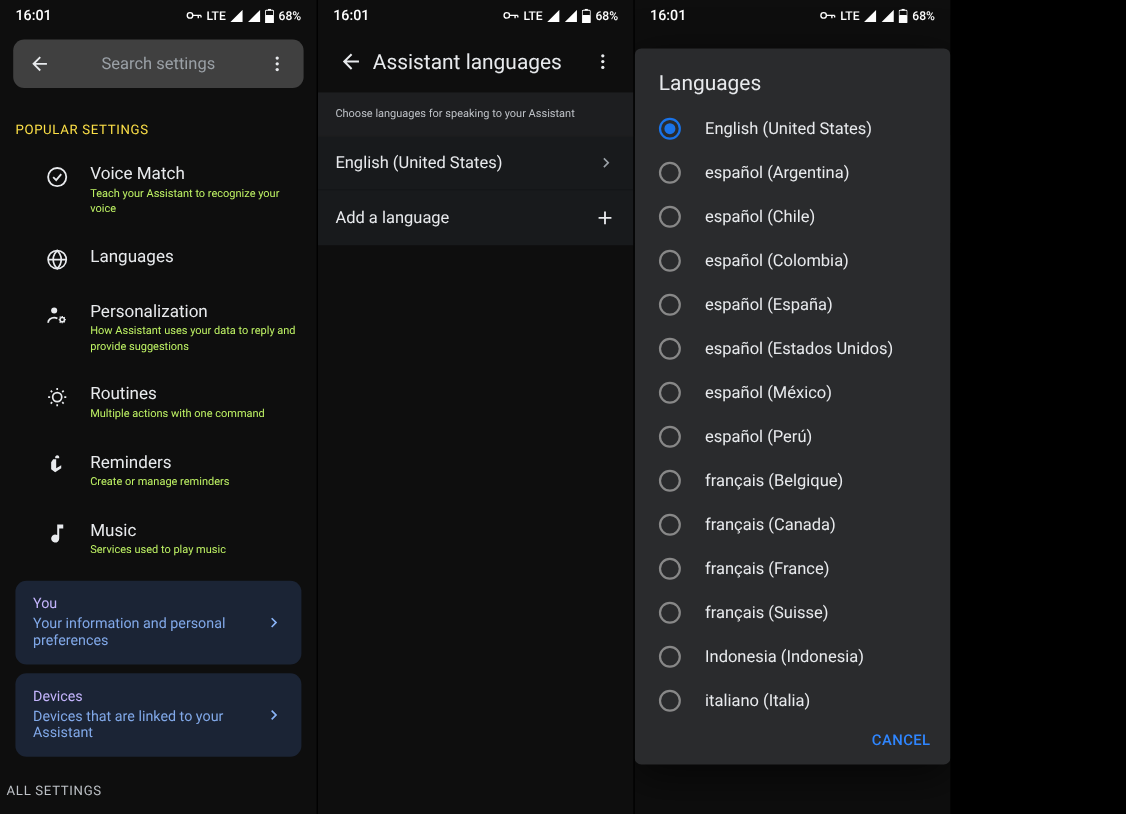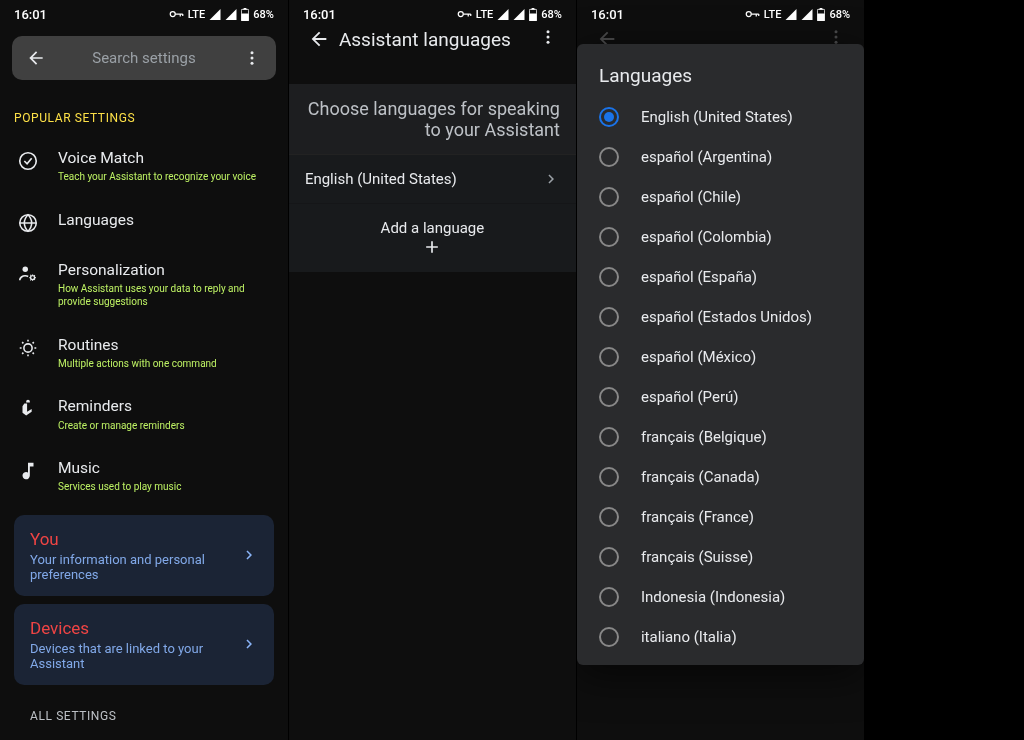--- a/index.html
+++ b/index.html
@@ -14,42 +14,42 @@
   .statusbar .icon { display: inline-flex; align-items: center; }
 
   
   .searchbar { margin: 8px 12px 31px; background: #404040; border-radius: 10px; height: 44px; display: flex; align-items: center; padding: 0 8px; }
   .searchbar .back { width: 32px; display: flex; justify-content: center; }
   .searchbar .placeholder { flex: 1; text-align: center; color: #9aa0a6; font-size: 15px; }
   .searchbar .more { width: 32px; display: flex; justify-content: center; }
 
   .section-label { padding: 0 14px 10px; font-size: 12px; letter-spacing: 0.6px; color: #fde047; }
 
-  .list-item { display: flex; align-items: flex-start; padding: 13px 16px; gap: 18px; }
+  .list-item { display: flex; align-items: flex-start; padding: 13px 16px; gap: 18px; margin-left: 24px; }
   .list-item .icn { width: 24px; display: flex; justify-content: center; padding-top: 2px; color: #e8eaed; flex-shrink: 0; }
   .list-item .txt .title { font-size: 15.5px; color: #e8eaed; line-height: 1.3; }
   .list-item .txt .sub { font-size: 10px; color: #bef264; line-height: 1.35; margin-top: 2px; }
 
   .card { margin: 8px 14px; background: #1b2435; border-radius: 10px; padding: 14px 16px; display: flex; align-items: center; }
   .card .ctxt { flex: 1; }
-  .card .ctitle { font-size: 17px; color: #ef4444; font-weight: 400; }
+  .card .ctitle { font-size: 13px; color: #c4b5fd; font-weight: 400; }
   .card .csub { font-size: 13px; color: #8ab4f8; opacity: 0.92; margin-top: 3px; }
   .card .chev { color: #8ab4f8; }
 
-  .all-label { padding: 16px 30px 0; font-size: 12px; letter-spacing: 0.6px; color: #bdc1c6; }
+  .all-label { padding: 16px 6px 0; font-size: 12px; letter-spacing: 0.6px; color: #bdc1c6; }
 
   
-  .appbar { display: flex; align-items: flex-start; height: 56px; padding: 0 10px; }
+  .appbar { display: flex; align-items: center; height: 56px; padding: 0 10px; }
   .appbar .back { width: 40px; display: flex; justify-content: center; }
   .appbar .title { flex: 1; font-size: 19px; font-weight: 400; color: #e8eaed; }
   .appbar .more { width: 36px; display: flex; justify-content: center; }
 
-  .subheader { background: #1d1e20; padding: 14px 16px; font-size: 18px; color: #bdc1c6; text-align: right; }
+  .subheader { background: #1d1e20; padding: 14px 16px; font-size: 10px; color: #bdc1c6; }
   .row { display: flex; align-items: center; padding: 15px 16px; border-bottom: 1px solid #151618; }
-  .row:last-of-type { border-bottom: none; flex-direction: column; }
+  .row:last-of-type { border-bottom: none; }
   .row .rlabel { flex: 1; font-size: 15px; color: #e8eaed; }
   .row .rchev { color: #9aa0a6; }
   .s2-body { background: #181a1c; border-top: 1px solid #222; }
 
   
   .s3-bg .appbar { opacity: 0.28; }
   .s3-bg .subheader, .s3-bg .row { opacity: 0.28; }
   .s3-bg .s2-body { background: #181a1c; }
 
   .dialog-backdrop { position: absolute; inset: 0; display: flex; align-items: flex-start; justify-content: center; padding-top: 44px; }
@@ -406,17 +406,20 @@
             </div>
             <div class="dlg-item">
               <span class="radio"></span>
               <span class="dlbl">Indonesia (Indonesia)</span>
             </div>
             <div class="dlg-item">
               <span class="radio"></span>
               <span class="dlbl">italiano (Italia)</span>
             </div>
           </div>
+        <div class="dialog-actions">
+          <button class="dialog-cancel">CANCEL</button>
+        </div>
       </div>
     </div>
   </div>
 
 </div>
 
 </body></html>

